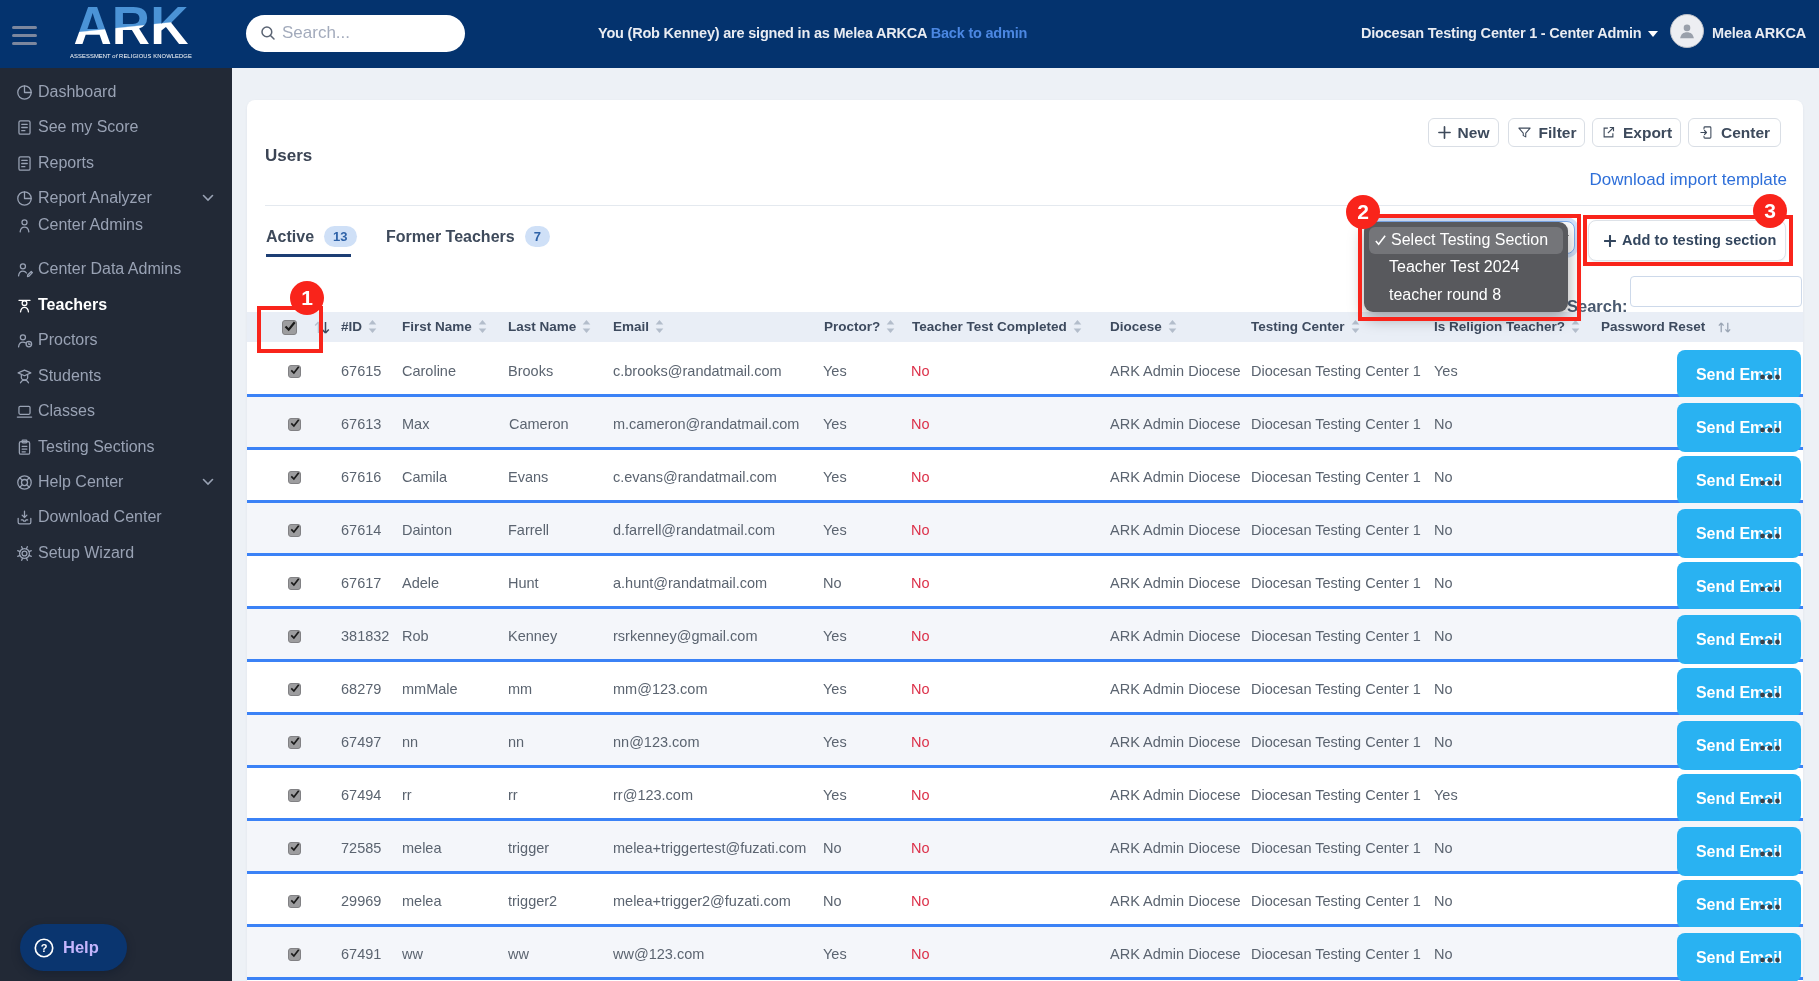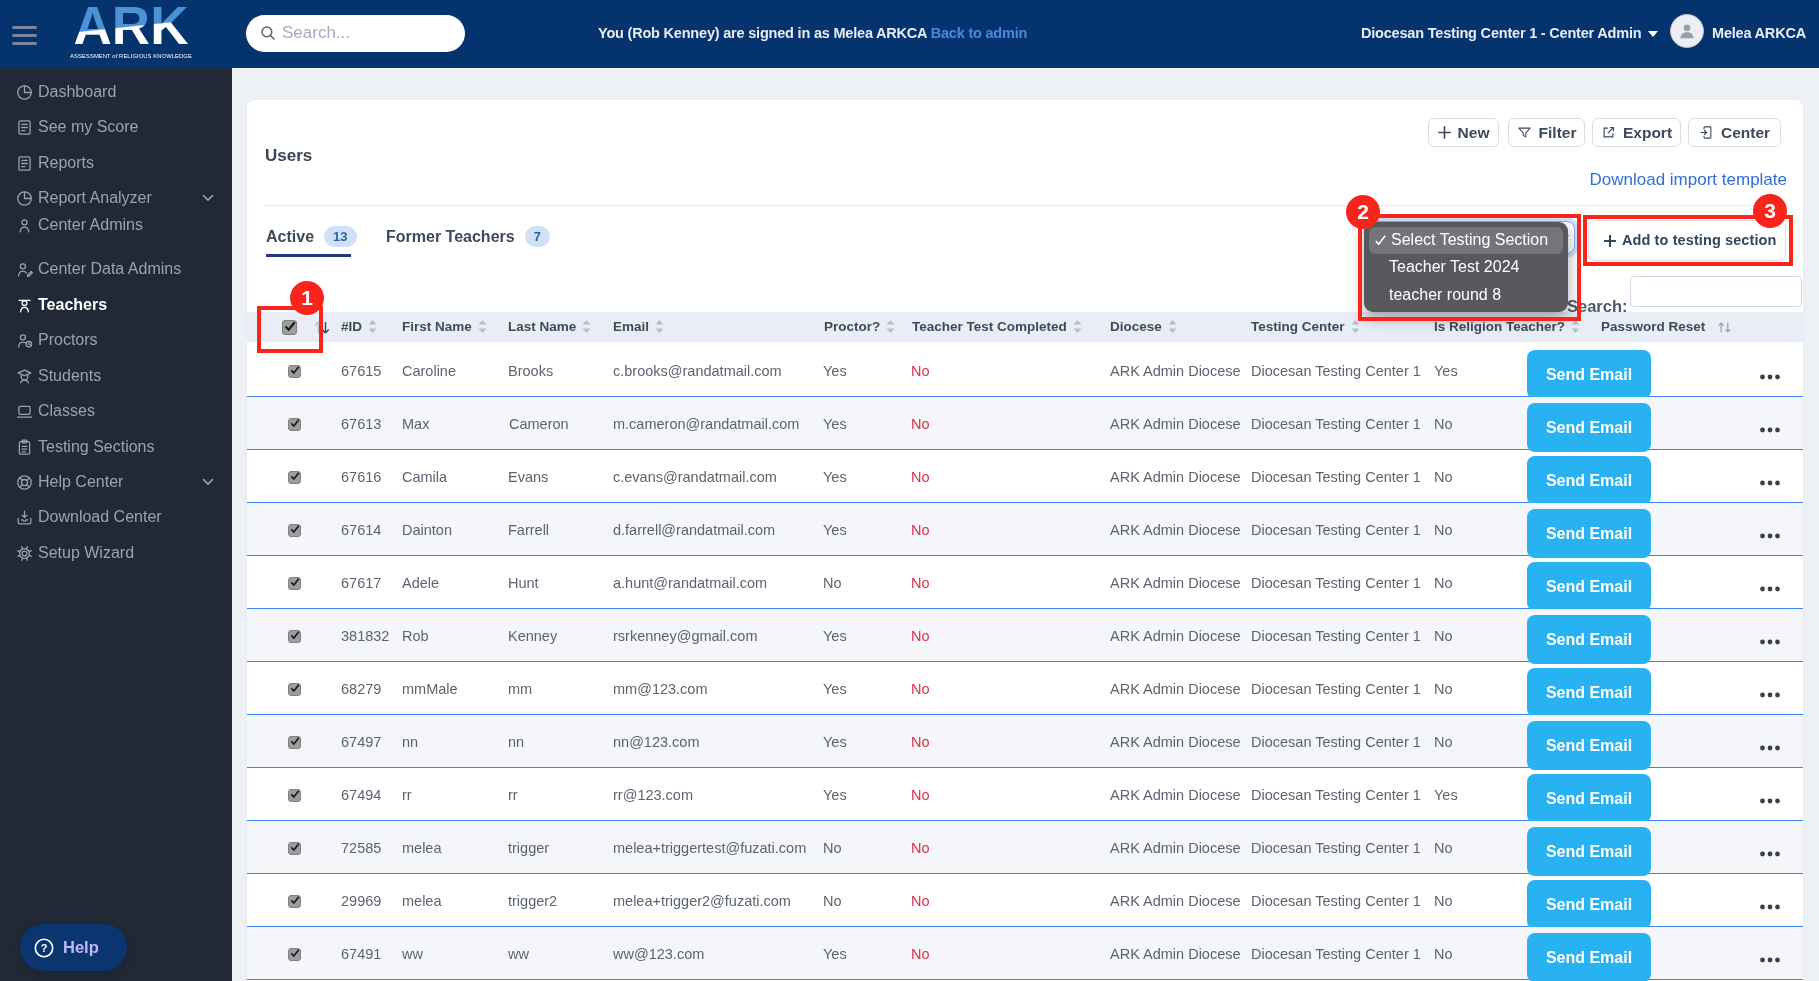--- a/index.html
+++ b/index.html
@@ -28,27 +28,27 @@
 #card{position:absolute;left:247px;top:100px;width:1556px;height:881px;background:#fff;border-radius:8px 8px 0 0;box-shadow:0 1px 3px rgba(30,40,60,.06)}
 .btn{position:absolute;top:118px;height:29px;background:#fff;border:1px solid #d9dee5;border-radius:6px;
  font-size:15.5px;font-weight:600;color:#3d4a5c;display:flex;align-items:center;justify-content:center;gap:7px}
 #dl{position:absolute;left:1583px;top:170px;width:204px;font-size:17px;color:#2e6fd9;text-align:right}
 #divider{position:absolute;left:265px;top:205px;width:1522px;height:1px;background:#e4e9ef}
 .tab{position:absolute;top:227px;font-size:16px;font-weight:600;color:#3e4a5b}
 .pill{display:inline-block;background:#cfe0f7;color:#2e62a8;font-size:13px;font-weight:bold;border-radius:11px;padding:3px 9px;margin-left:10px;position:relative;top:-1px}
 #tabline{position:absolute;left:266px;top:254px;width:85px;height:3.4px;background:#1c3e74}
 #thead{position:absolute;left:247px;top:312px;width:1556px;height:30px;background:#e9eef6}
 .hlbl{position:absolute;top:7px;font-size:13.5px;font-weight:bold;color:#3d4a5e;white-space:nowrap;display:flex;align-items:center;gap:6px}
-.row{position:absolute;left:247px;width:1556px;height:53px;border-bottom:1px solid #3b82f6}
+.row{position:absolute;left:247px;width:1556px;height:53px;border-bottom:3px solid #3b82f6}
 .row.alt{background:#f4f6fa}
 .cell{position:absolute;top:19px;font-size:14.5px;color:#5b6470;white-space:nowrap}
 .cb{position:absolute;width:13px;height:13px;background:#9d9d9f;border:1px solid #818184;border-radius:3px}
 .cb svg{position:absolute;left:-1px;top:-3px}
 .no{color:#dc3049}
-.semail{position:absolute;left:1280px;top:6px;width:124px;height:49px;background:#29b2f2;border-radius:8px;color:#fff;font-size:16px;font-weight:bold;display:flex;align-items:center;justify-content:center}
+.semail{position:absolute;left:1430px;top:6px;width:124px;height:49px;background:#29b2f2;border-radius:8px;color:#fff;font-size:16px;font-weight:bold;display:flex;align-items:center;justify-content:center}
 .dots{position:absolute;left:1512px;top:23px}
 
 #selbox{position:absolute;left:1370px;top:221px;width:205px;height:33px;background:#fff;border:1px solid #80aef0;border-radius:8px;box-shadow:0 0 0 3.5px rgba(125,170,240,.35)}
 #selbox .caret{position:absolute;right:5px;top:13px;width:0;height:0;border-left:5px solid transparent;border-right:5px solid transparent;border-top:6px solid #444}
 #popup{position:absolute;left:1364px;top:222px;width:204px;height:90px;background:#58595d;border-radius:9px;box-shadow:0 6px 16px rgba(0,0,0,.35)}
 #popup .hi{position:absolute;left:5px;top:5px;width:194px;height:27px;background:#747579;border-radius:6px}
 .pitem{position:absolute;color:#fff;font-size:16px;white-space:nowrap}
 .ann-rect{position:absolute;border:4px solid #f9241b;z-index:50}
 .ann-num{position:absolute;width:34px;height:34px;background:#f9241b;border-radius:50%;color:#fff;font-size:21px;font-weight:bold;text-align:center;line-height:34px;z-index:60}
 

